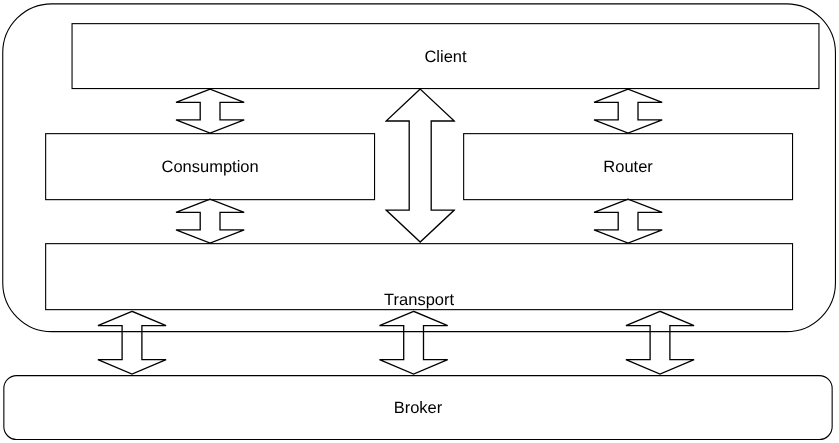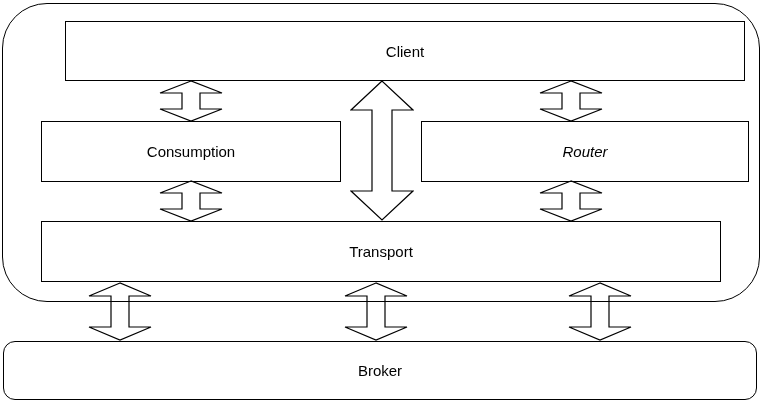--- a/index.html
+++ b/index.html
@@ -29,22 +29,22 @@
     background: var(--bg);
     display: flex;
     align-items: center;
     justify-content: center;
     font-size: 15px;
     color: var(--stroke);
     white-space: nowrap;
   }
   .node-client      { left: 41px;  top: 21px;  width: 680px; height: 60px; margin-left: 24px; }
   .node-consumption { left: 41px;  top: 121px; width: 300px; height: 61px; }
-  .node-router      { left: 421px; top: 121px; width: 328px; height: 61px; font-style: italic; }
-  .node-transport   { left: 41px;  top: 221px; width: 680px; height: 61px; }
+  .node-router      { left: 421px; top: 121px; width: 300px; height: 61px; }
+  .node-transport   { left: 41px;  top: 221px; width: 680px; height: 61px; align-items: flex-end; }
   .node-broker {
     left: 3px; top: 341px;
     width: 754px; height: 59px;
     border-radius: 12px;
   }
   .arrow {
     position: absolute;
     pointer-events: none;
     color: var(--stroke);
   }

